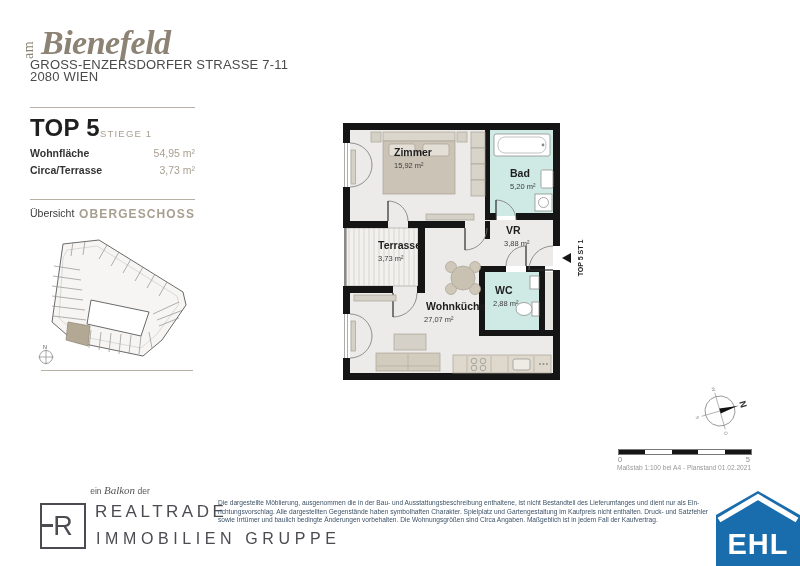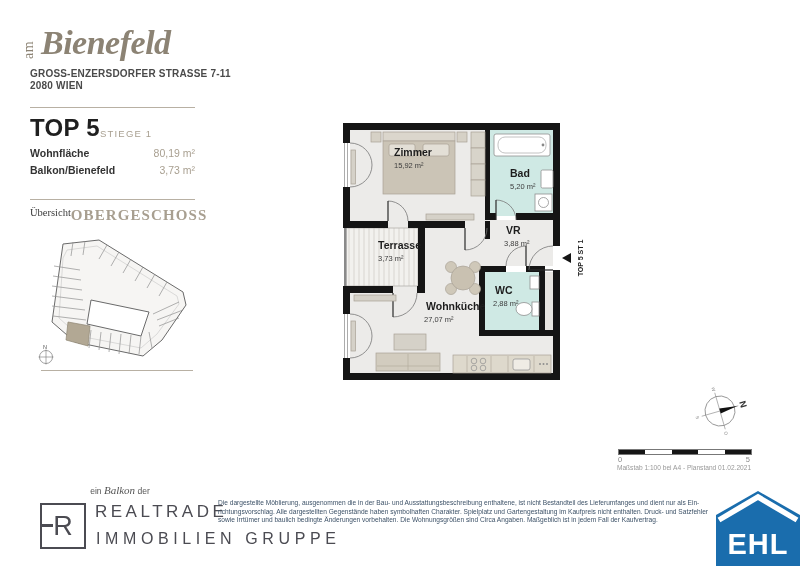--- a/index.html
+++ b/index.html
@@ -6,36 +6,36 @@
   body{
     width:800px;height:566px;position:relative;background:#fff;
     font-family:"Liberation Sans",sans-serif;color:#333;overflow:hidden;
   }
   .abs{position:absolute;}
   
   .logo-am{left:20px;top:42px;transform:rotate(-90deg);transform-origin:center;
     font-family:"Liberation Serif",serif;font-size:14px;color:#8c8374;letter-spacing:.5px;}
   .logo-name{left:41px;top:24px;font-family:"Liberation Serif",serif;font-size:34px;
     font-weight:600;color:#8c8374;letter-spacing:-.5px;font-style:italic;}
-  .address{left:30px;top:68px;font-size:10px;font-weight:bold;color:#4a4a4a;
+  .address{left:30px;top:59px;font-size:13px;font-weight:normal;color:#4a4a4a;
     letter-spacing:.2px;line-height:12px;}
   .rule{height:1px;background:#b8b0a3;}
   .rule1{left:30px;top:107px;width:165px;}
   .rule2{left:30px;top:199px;width:165px;}
   .rule3{left:41px;top:370px;width:152px;}
   .unit-row{left:30px;top:114px;width:165px;display:flex;justify-content:flex-start;align-items:flex-end;}
   .unit-title{font-size:24px;font-weight:800;color:#1f1f1f;letter-spacing:.3px;}
   .stiege{font-size:9.5px;font-weight:normal;color:#a89f90;letter-spacing:1.2px;padding-bottom:3px;}
   .metric-row{left:30px;width:165px;display:flex;justify-content:space-between;}
   .metric-label{font-size:10.5px;font-weight:bold;color:#333;}
   .metric-value{font-size:10.5px;color:#a89f90;}
   .m1{top:147px;} .m2{top:164px;}
-  .ov-row{left:30px;top:207px;width:165px;display:flex;justify-content:space-between;font-family:Liberation Serif, serif;}
+  .ov-row{left:30px;top:207px;width:165px;display:flex;justify-content:space-between;}
   .ov-label{font-size:10.5px;color:#3a3a3a;}
-  .ov-level{font-size:15px;font-weight:bold;color:#a89f90;letter-spacing:1.1px;}
+  .ov-level{font-size:12px;font-weight:bold;color:#a89f90;letter-spacing:1.1px;}
   
   svg text{font-family:"Liberation Sans",sans-serif;}
   .room-name{font-size:10.5px;font-weight:bold;fill:#1d1d1d;}
   .room-area{font-size:7.5px;fill:#3c3c3c;}
   .entr-label{font-size:7px;font-weight:bold;fill:#1d1d1d;}
   
   .scalebar{left:618px;top:449px;width:132px;height:4px;display:flex;border:0.5px solid #777;}
   .scalebar div{flex:1;}
   .sb-num{left:618px;top:455px;width:132px;display:flex;justify-content:space-between;
     font-size:7.5px;color:#8a8a8a;}
@@ -63,24 +63,24 @@
   <div>2080 WIEN</div>
 </div>
 <div class="abs rule rule1"></div>
 
 <div class="abs unit-row">
   <span class="unit-title">TOP 5</span>
   <span class="stiege">STIEGE 1</span>
 </div>
 <div class="abs metric-row m1">
   <span class="metric-label">Wohnfläche</span>
-  <span class="metric-value">80,19 m²</span>
+  <span class="metric-value">54,95 m²</span>
 </div>
 <div class="abs metric-row m2">
-  <span class="metric-label">Balkon/Bienefeld</span>
+  <span class="metric-label">Circa/Terrasse</span>
   <span class="metric-value">3,73 m²</span>
 </div>
 <div class="abs rule rule2"></div>
 
 <div class="abs ov-row">
   <span class="ov-label">Übersicht</span>
   <span class="ov-level">OBERGESCHOSS</span>
 </div>
 
 <svg class="abs" style="left:33px;top:236px;" width="160" height="132" viewBox="0 0 160 132">

